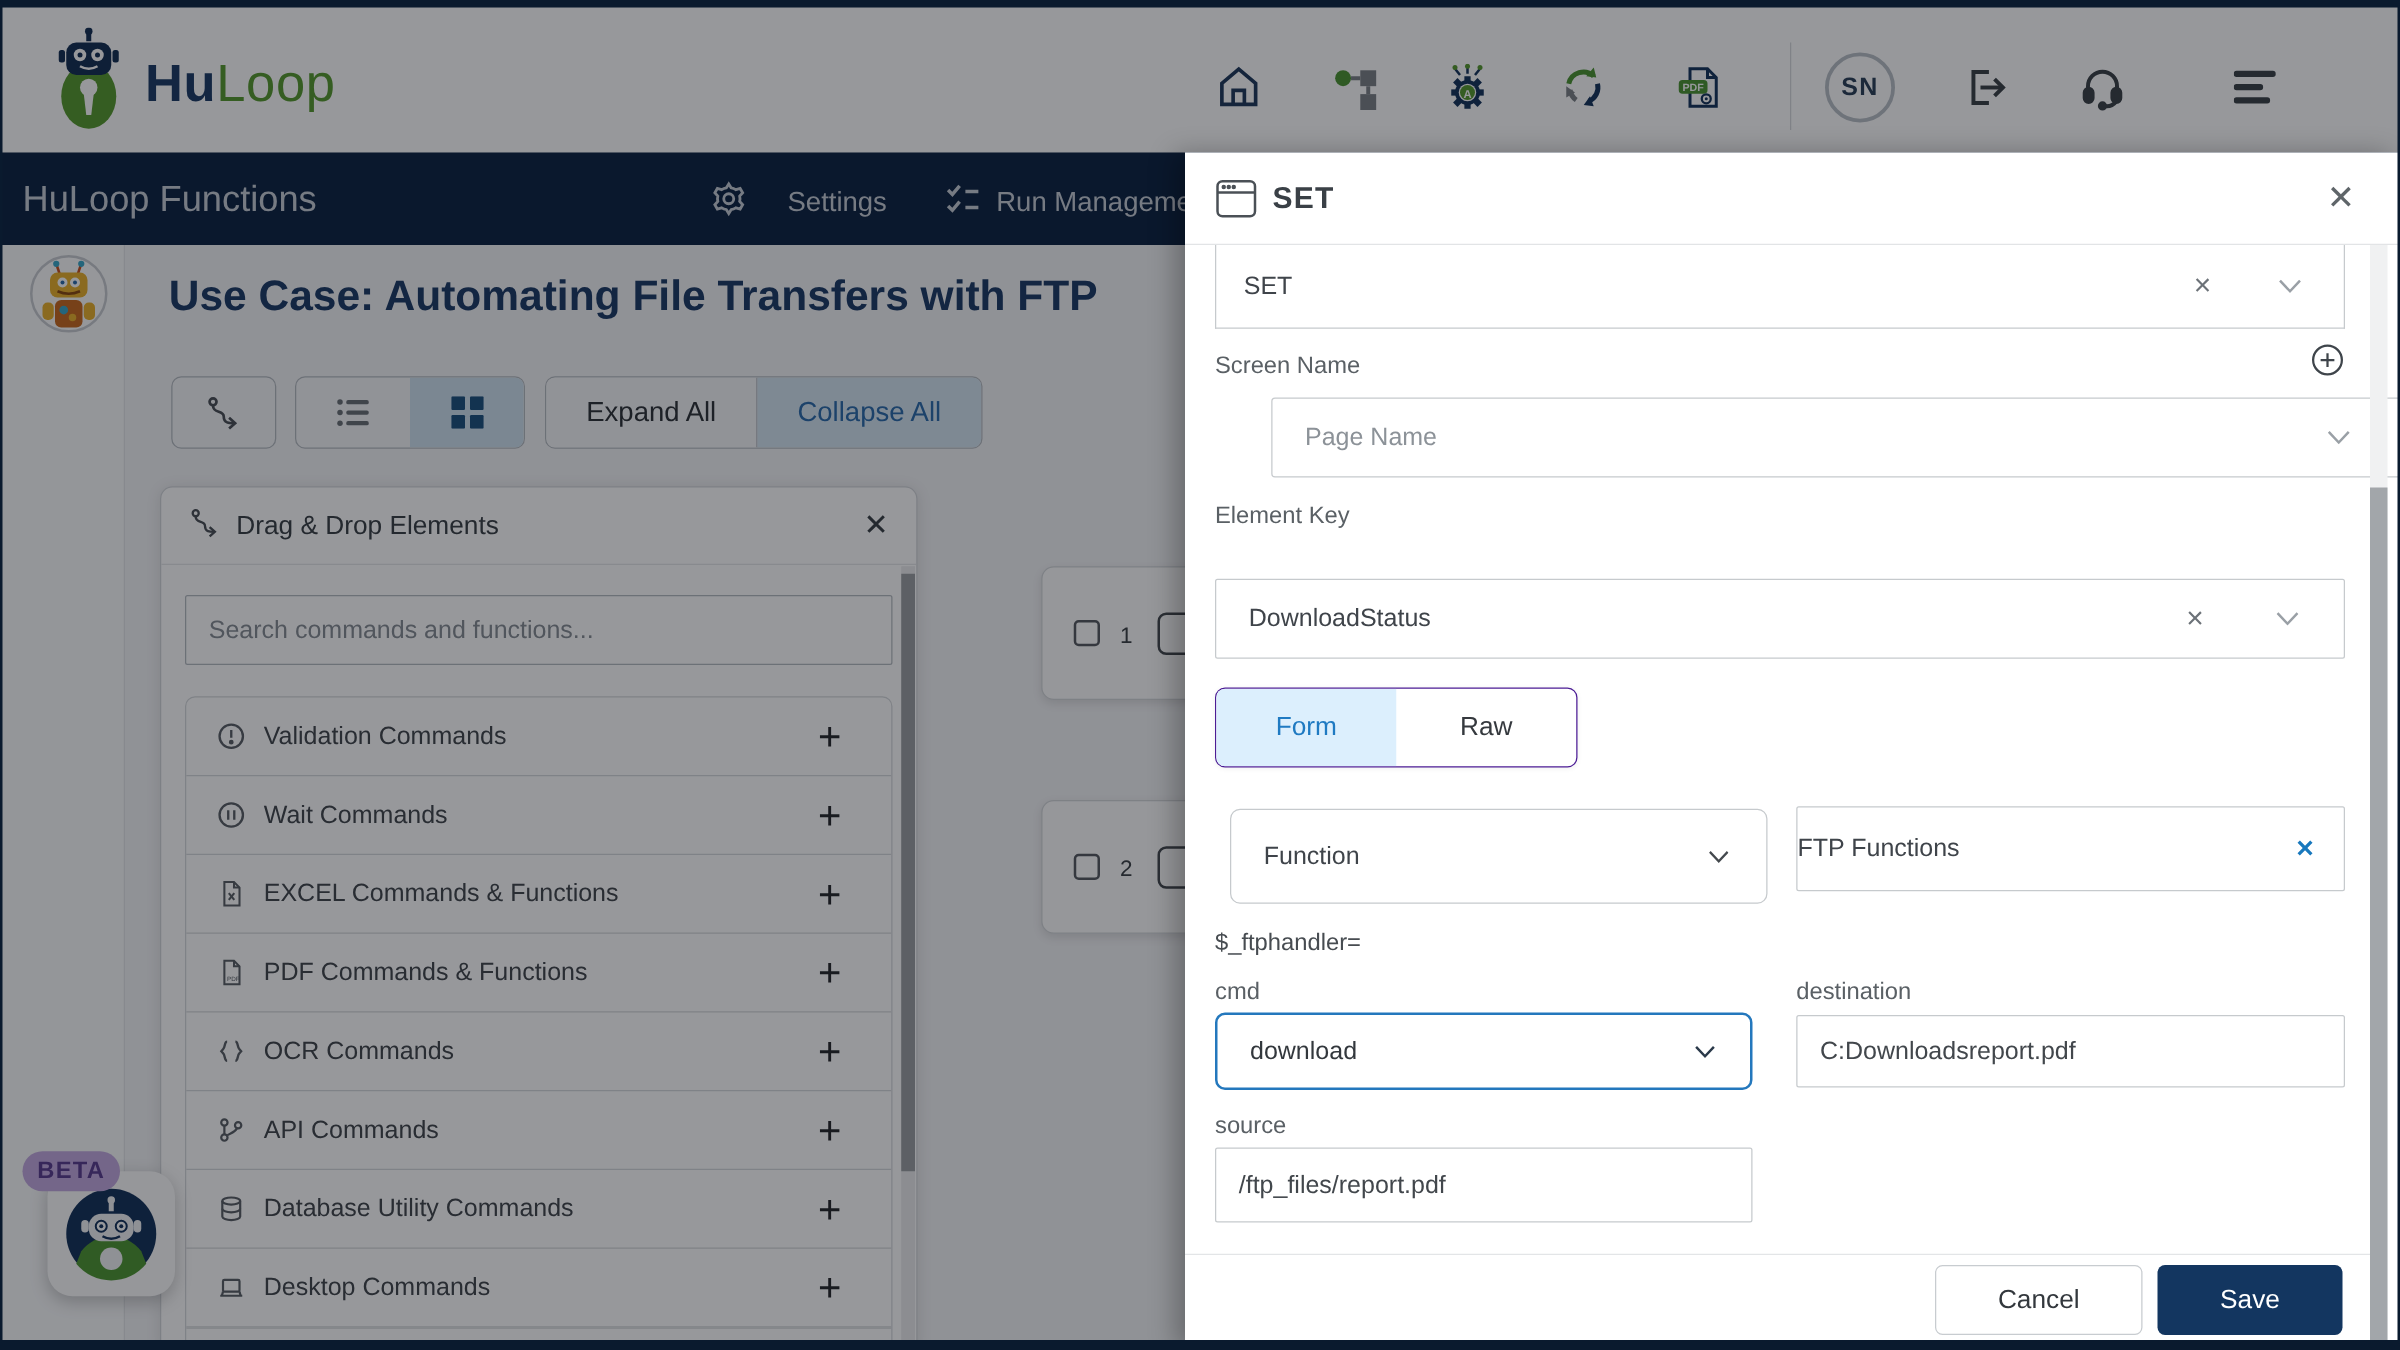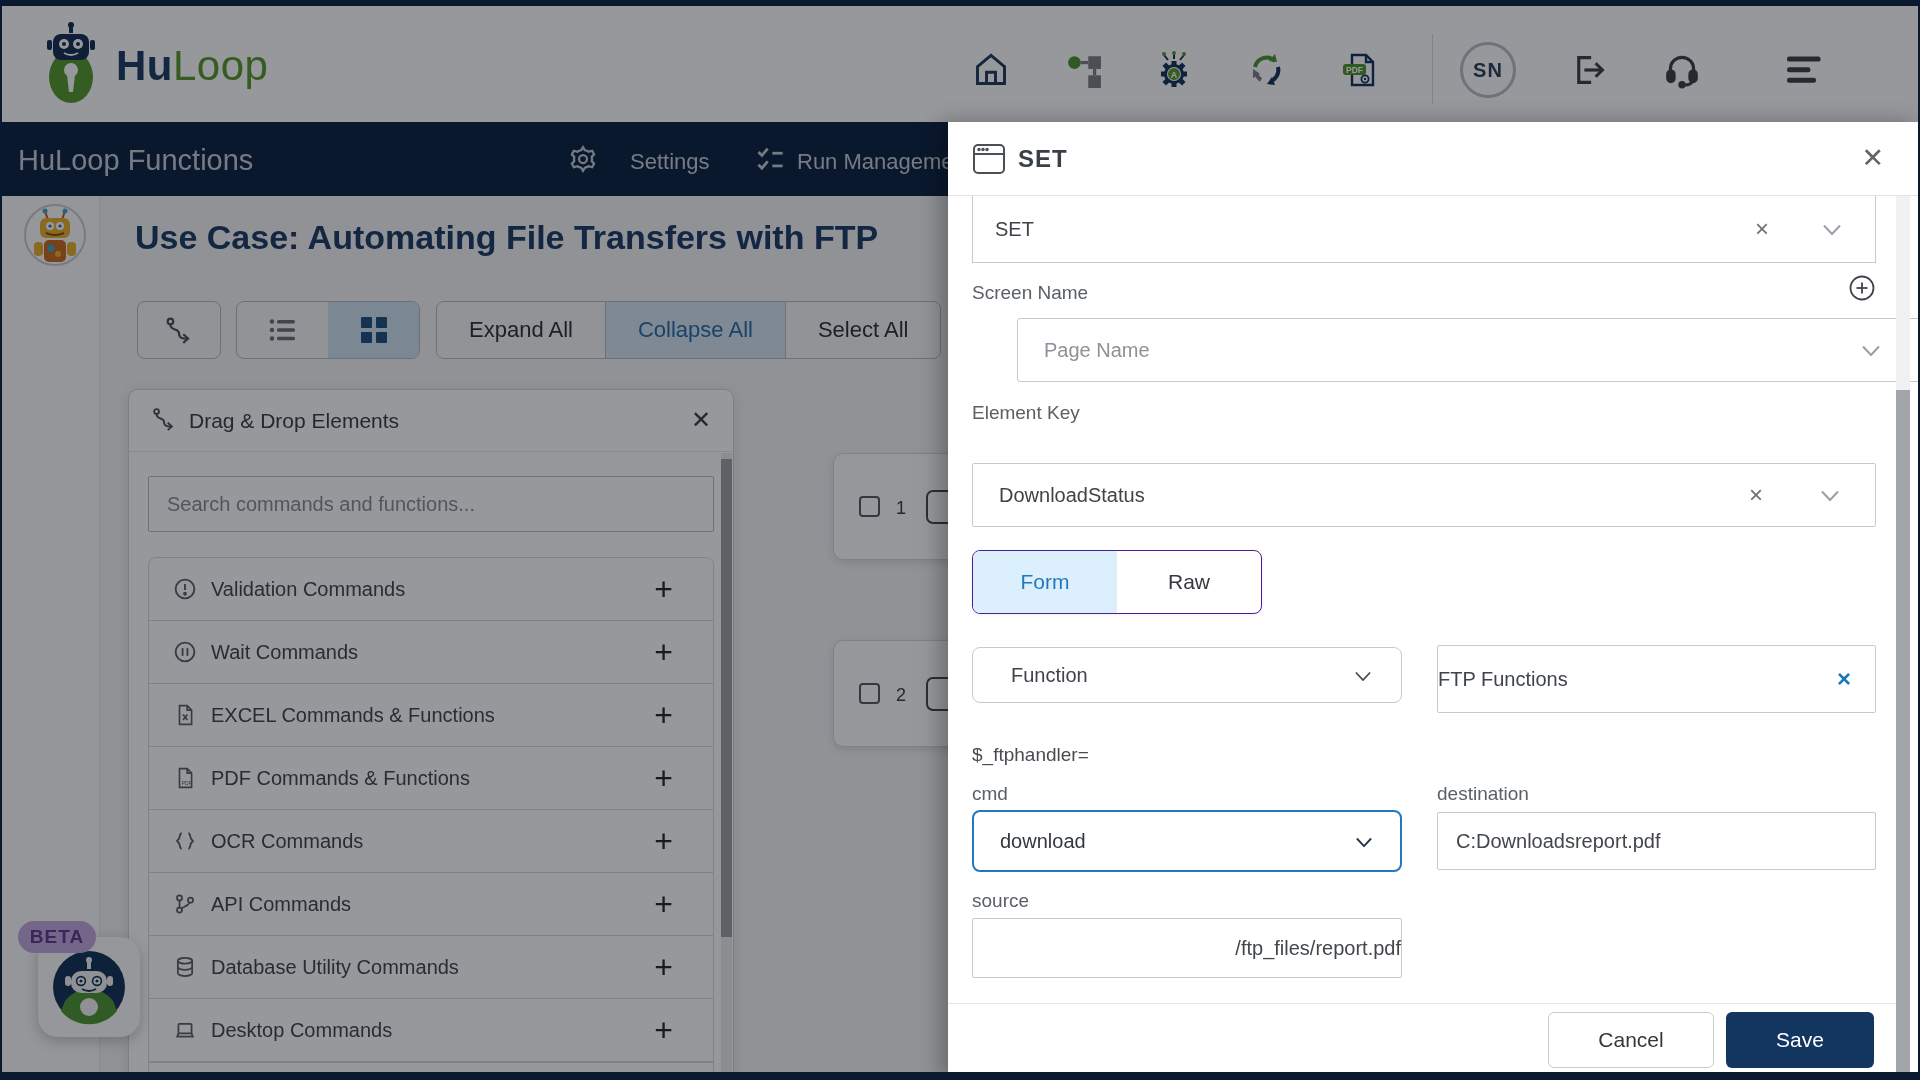--- a/index.html
+++ b/index.html
@@ -283,21 +283,20 @@
           <rect x="0" y="0" width="11" height="11" rx="1"></rect>
           <rect x="15" y="0" width="11" height="11" rx="1"></rect>
           <rect x="0" y="15" width="11" height="11" rx="1"></rect>
           <rect x="15" y="15" width="11" height="11" rx="1"></rect>
         </svg>
     </div>
   </div>
   <div class="bgroup">
     <div>Expand All</div>
     <div class="sel">Collapse All</div>
-    <div>Select All</div>
   </div>
 
   <div class="step-card" style="top:453px;">
     <div class="step-chk"></div>
     <div class="step-num">1</div>
     <div class="step-sq"></div>
   </div>
   <div class="step-card" style="top:640px;">
     <div class="step-chk"></div>
     <div class="step-num">2</div>
@@ -483,21 +482,21 @@
       <span class="chev" style="right:36px;"><svg width="18" height="11" viewBox="0 0 18 11" fill="none" stroke="#9aa0a6" stroke-width="2">
             <path d="M1 1 L9 9.5 L17 1"></path>
           </svg></span>
     </div>
 
     <div class="tabs">
       <div class="tab-form">Form</div>
       <div class="tab-raw">Raw</div>
     </div>
 
-    <div class="fld" style="left:24px; top:525px; width:430px; height:56px; border-radius:8px; padding-left:38px;">
+    <div class="fld" style="left:36px; top:525px; width:430px; height:76px; border-radius:8px; padding-left:26px;">
       <span>Function</span>
       <span class="chev" style="right:30px;"><svg width="16" height="10" viewBox="0 0 18 11" fill="none" stroke="#44494e" stroke-width="2">
             <path d="M1 1 L9 9.5 L17 1"></path>
           </svg></span>
     </div>
     <div class="fld" style="left:489px; top:523px; width:439px; height:68px; border-radius:2px; ">
       <span>FTP Functions</span>
       <span class="clrx" style="right:24px; color:#1878bd; font-weight:700;">×</span>
     </div>
 
@@ -510,21 +509,21 @@
       <span>C:Downloadsreport.pdf</span>
     </div>
     <div class="fld" style="left:24px; top:688px; width:430px; height:62px; border:2px solid #2478bd; border-radius:8px; padding-left:26px; color:#33383d;">
       <span>download</span>
       <span class="chev" style="right:28px;"><svg width="16" height="10" viewBox="0 0 18 11" fill="none" stroke="#2b3a4a" stroke-width="2.2">
             <path d="M1 1 L9 9.5 L17 1"></path>
           </svg></span>
     </div>
 
     <div class="lbl" style="left:24px; top:768px;">source</div>
-    <div class="fld" style="left:24px; top:796px; width:430px; height:60px; border-radius:2px; padding-left:18px; color:#42474c;justify-content:flex-end;">
+    <div class="fld" style="left:24px; top:796px; width:430px; height:60px; border-radius:2px; padding-left:18px; color:#42474c;">
       <span>/ftp_files/report.pdf</span>
     </div>
 
     <div class="dr-divider"></div>
     <div class="btn-cancel">Cancel</div>
     <div class="btn-save">Save</div>
 
     <div class="dr-scroll">
         <div class="dr-thumb"></div>
       </div>

